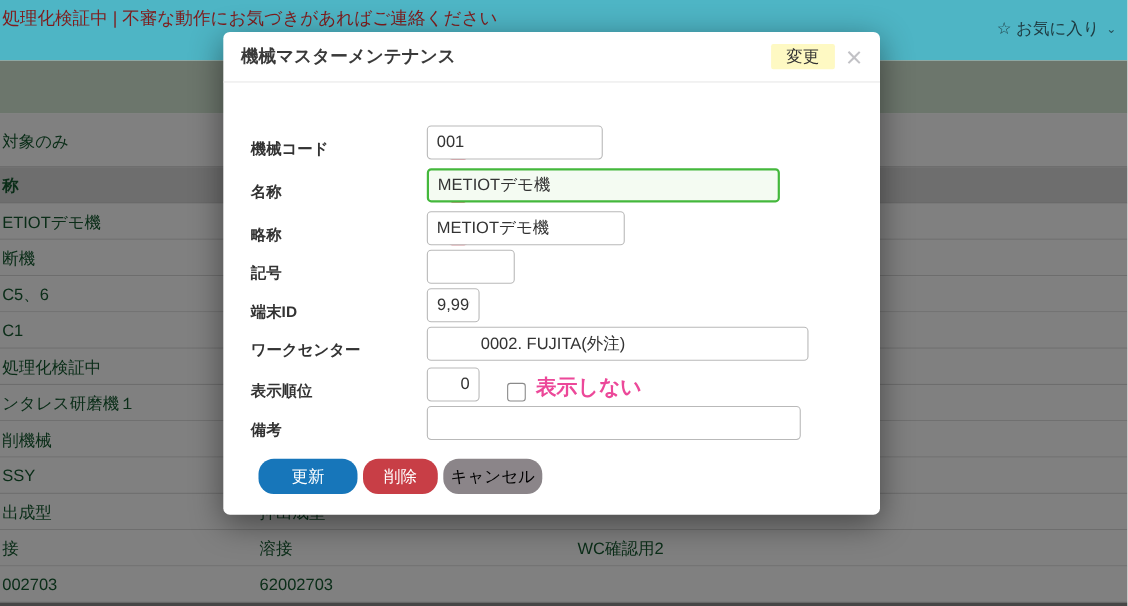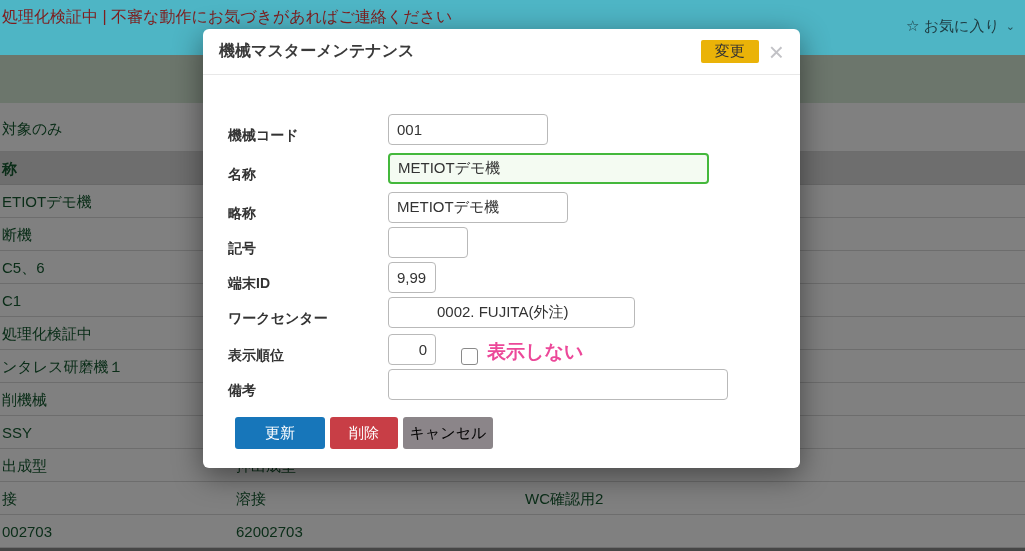--- a/index.html
+++ b/index.html
@@ -25,42 +25,42 @@
   .cell3{left:525px;}
   .bottom-strip{position:absolute;left:0;top:548px;width:100%;height:3px;background:#808080;}
 
   
   .overlay{position:absolute;left:0;top:55px;width:100%;height:496px;background:rgba(0,0,0,0.45);z-index:2;}
 
   
   .modal{position:absolute;left:203px;top:29px;width:597px;height:439px;background:#fff;border-radius:6px;box-shadow:0 8px 30px rgba(0,0,0,0.45);z-index:3;box-sizing:border-box;}
   .modal-header{position:relative;height:46px;border-bottom:1px solid #e8e8e8;display:flex;align-items:center;padding:0 14px 0 16px;box-sizing:border-box;}
   .modal-title{font-size:16px;font-weight:bold;color:#3a3a3a;flex:1;}
-  .mode-badge{background:#eab308;color:#333;font-size:15px;padding:2px 14px;border-radius:2px;margin-right:8px;}
+  .mode-badge{background:#fef9c3;color:#333;font-size:15px;padding:2px 14px;border-radius:2px;margin-right:8px;}
   .close-x{font-size:26px;line-height:20px;color:#c2c2c6;cursor:pointer;font-weight:300;padding:0 2px;}
 
   .modal-body{padding:35px 16px 0 16px;}
   .field-row{display:flex;align-items:flex-end;margin-bottom:4px;min-height:31px;padding-left:9px;}
   .f-label{width:132px;font-size:14px;font-weight:bold;color:#333;padding-top:7px;box-sizing:border-box;}
   .badge-slot{width:28px;box-sizing:border-box;padding-top:5px;}
   .req-badge{display:inline-block;background:#d02c3c;color:#fff;font-size:11px;font-weight:normal;padding:2px 3px;border-radius:3px;line-height:13px;margin-left:48px;}
   .f-input{height:31px;border:1px solid #b9b9b9;border-radius:4px;font-size:15px;color:#333;padding:0 8px;box-sizing:border-box;font-family:inherit;background:#fff;}
   .w-code{width:160px;}
   .w-name{width:321px;border:2px solid #44b83c;background:#f4fbf2;}
   .w-abbr{width:180px;}
   .w-sym{width:80px;}
   .w-term{width:48px;overflow:hidden;}
-  .w-wc{width:247px;padding-left:48px;}
+  .w-wc{width:347px;padding-left:48px;}
   .w-ord{width:48px;text-align:right;}
   .w-note{width:340px;}
   .chk{appearance:none;-webkit-appearance:none;width:17px;height:17px;border:1px solid #8a8a8a;border-radius:3px;background:#fff;margin:7px 0 0 25px;cursor:pointer;}
   .chk-label{font-size:19px;font-weight:bold;color:#ec4899;margin-left:9px;padding-top:7px;}
 
   .btn-row{display:flex;gap:5px;padding-left:16px;margin-top:17px;}
-  .btn{height:32px;border:none;border-radius:3px;font-size:15px;color:#fff;cursor:pointer;font-family:inherit;}
+  .btn{height:32px;border:none;border-radius:14px;font-size:15px;color:#fff;cursor:pointer;font-family:inherit;}
   .btn-update{width:90px;background:#1776ba;}
   .btn-delete{width:68px;background:#c83e46;}
   .btn-cancel{width:90px;background:#8b8589;color:#000000;}
 </style>
 </head>
 <body>
 
 <div class="screen">
 
   <div class="bg">

